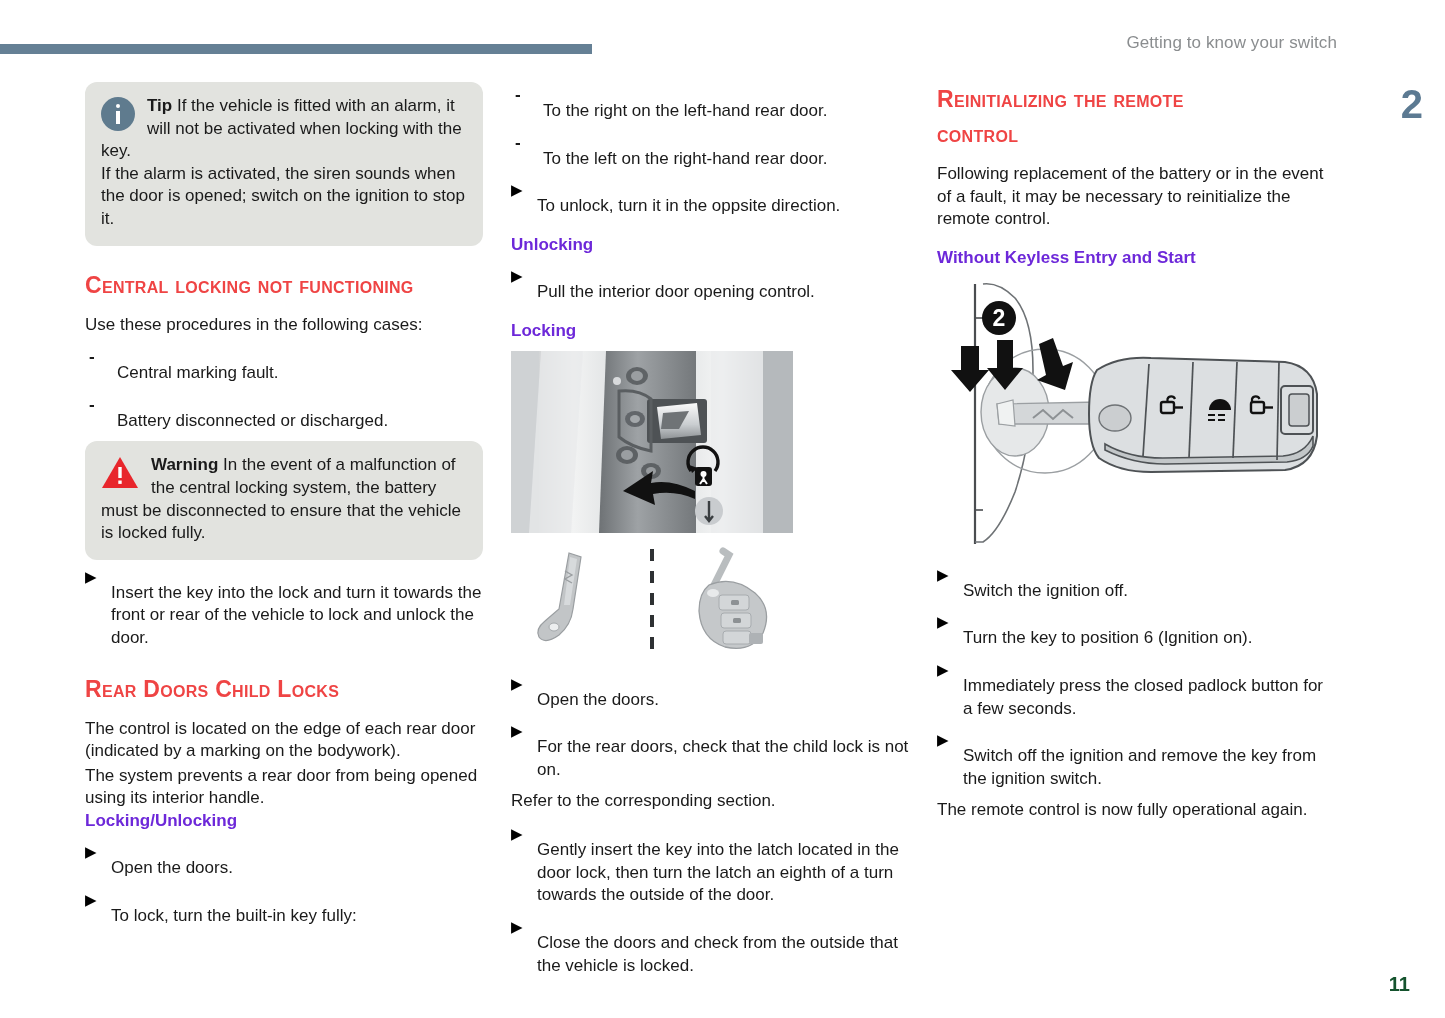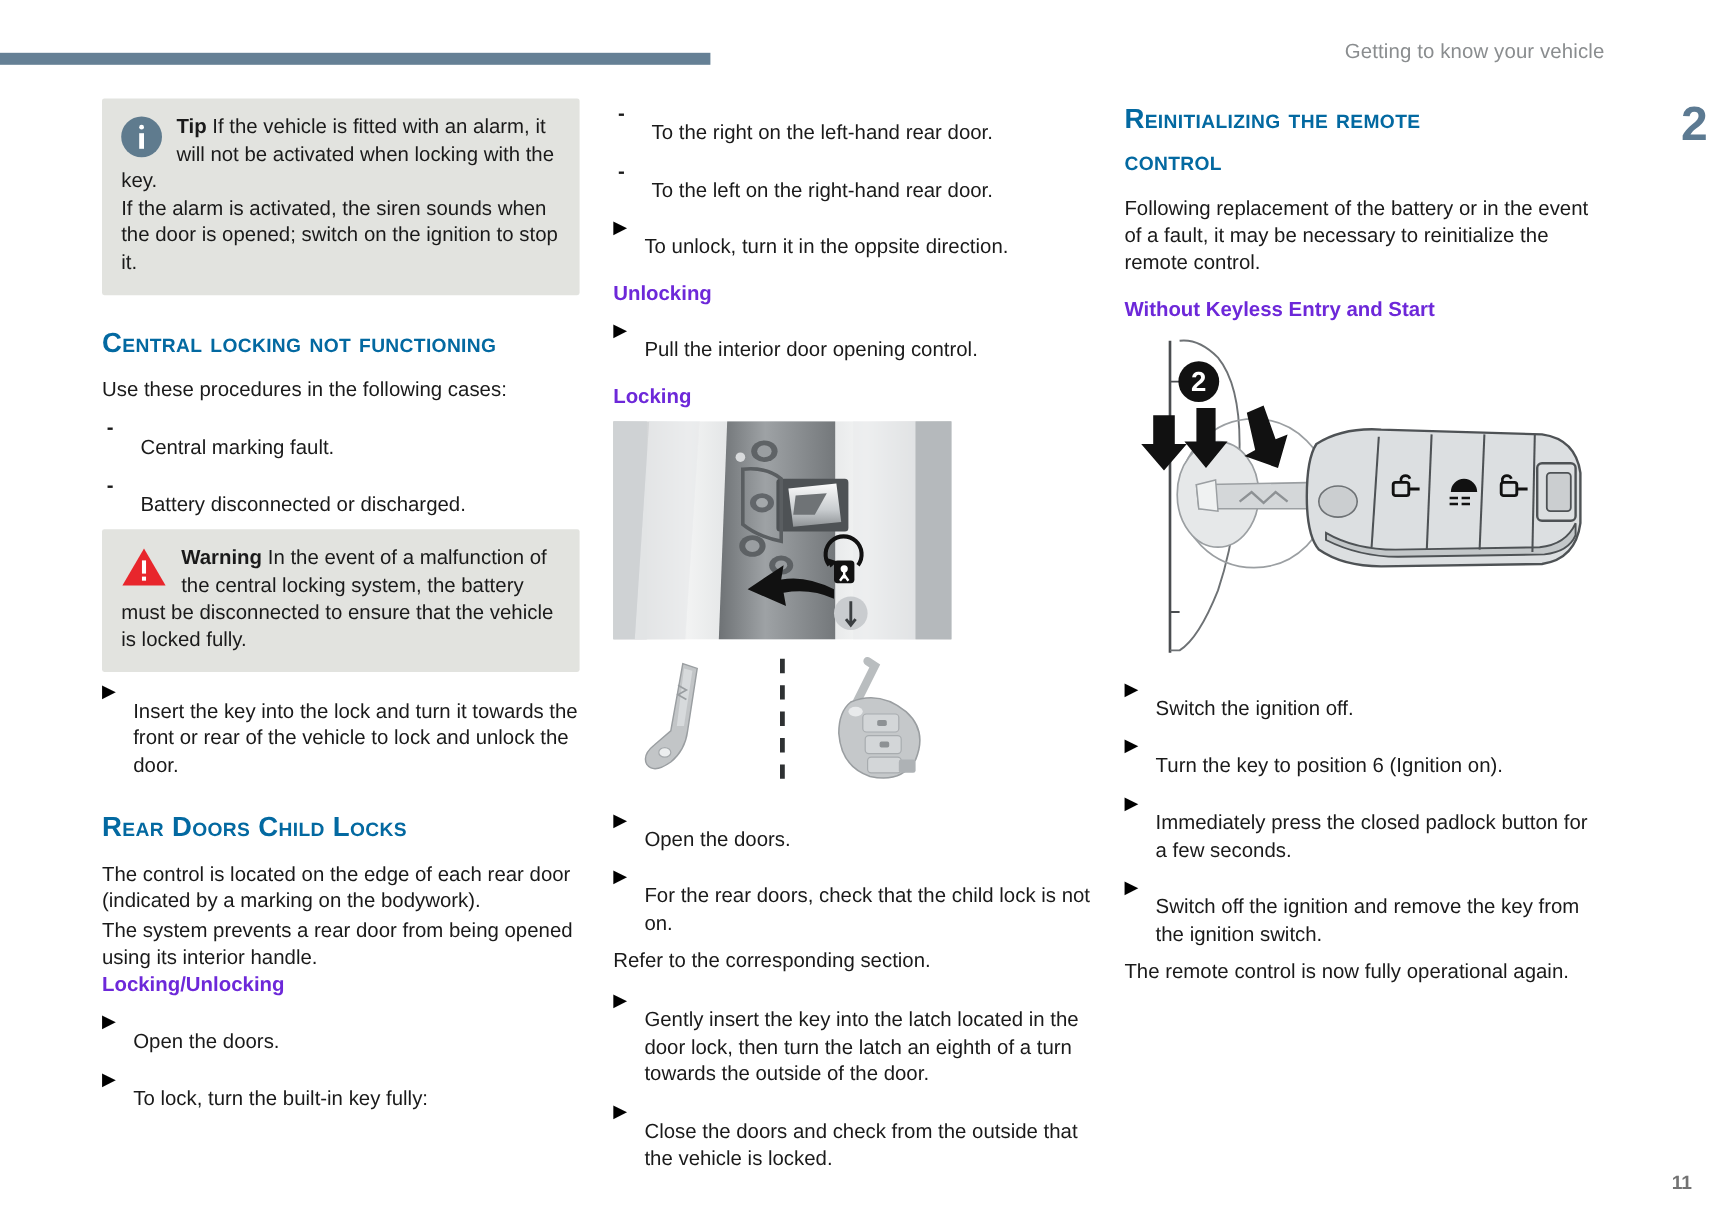--- a/index.html
+++ b/index.html
@@ -23,32 +23,32 @@
     font-size: 17px; color: #8a8d8f; letter-spacing: .1px;
     white-space: nowrap;
   }
   .chapter-num {
     position: absolute; right: 22px; top: 84px;
     font-size: 40px; font-weight: bold; color: #5c7a92;
     line-height: 1;
   }
   .page-num {
     position: absolute; right: 35px; bottom: 22px;
-    font-size: 16px; font-weight: bold; color: #737373;
+    font-size: 20px; font-weight: bold; color: #14532d;
   }
 
   
   .col { position: absolute; top: 82px; width: 398px; }
   .col-1 { left: 85px; }
   .col-2 { left: 511px; width: 400px; }
   .col-3 { left: 937px; width: 400px; }
 
   
   .h1 {
-    font-size: 23px; font-weight: bold; color: #0369a1;
+    font-size: 23px; font-weight: bold; color: #ef4444;
     font-variant: small-caps; letter-spacing: .3px;
     line-height: 1.52; margin: 22px 0 11px;
   }
   .h2 {
     font-size: 17px; font-weight: bold; color: #6d28d9;
     margin: 16px 0 9px; line-height: 1.3;
   }
   p.body { font-size: 17px; line-height: 1.33; margin: 0 0 10px; }
 
   ul { list-style: none; }
@@ -56,21 +56,21 @@
   li .mk { flex: 0 0 auto; }
   li .tx { flex: 1 1 auto; margin-top: 16px; }
 
   
   li.dash .mk { width: 32px; font-weight: bold; padding-left: 4px; }
   
   li.tri .mk { width: 26px; color: #000; font-size: 15px; line-height: 1.45; }
 
   
   .callout {
-    background: #e2e3df; border-radius: 2px;
+    background: #e2e3df; border-radius: 12px;
     padding: 13px 16px 15px 16px;
     margin-bottom: 6px;
     font-size: 17px; line-height: 1.33;
   }
   .callout .ico { float: left; margin: 2px 12px 0 0; }
   .callout .ttl { font-weight: bold; }
   .callout .txt { }
 
   .info-circle {
     width: 34px; height: 34px; border-radius: 50%;
@@ -91,21 +91,21 @@
   
   .fig { margin: 6px 0 14px; }
   .fig svg { display: block; }
 </style>
 </head>
 <body>
 
 <div class="page">
 
   <div class="header-bar"></div>
-  <div class="running-head">Getting to know your vehicle</div>
+  <div class="running-head">Getting to know your switch</div>
   <div class="chapter-num">2</div>
   <div class="page-num">11</div>
 
   <div class="col col-1">
 
     <div class="callout">
       <span class="ico">
         <span class="info-circle"></span>
       </span>
       <span class="ttl">Tip</span>

